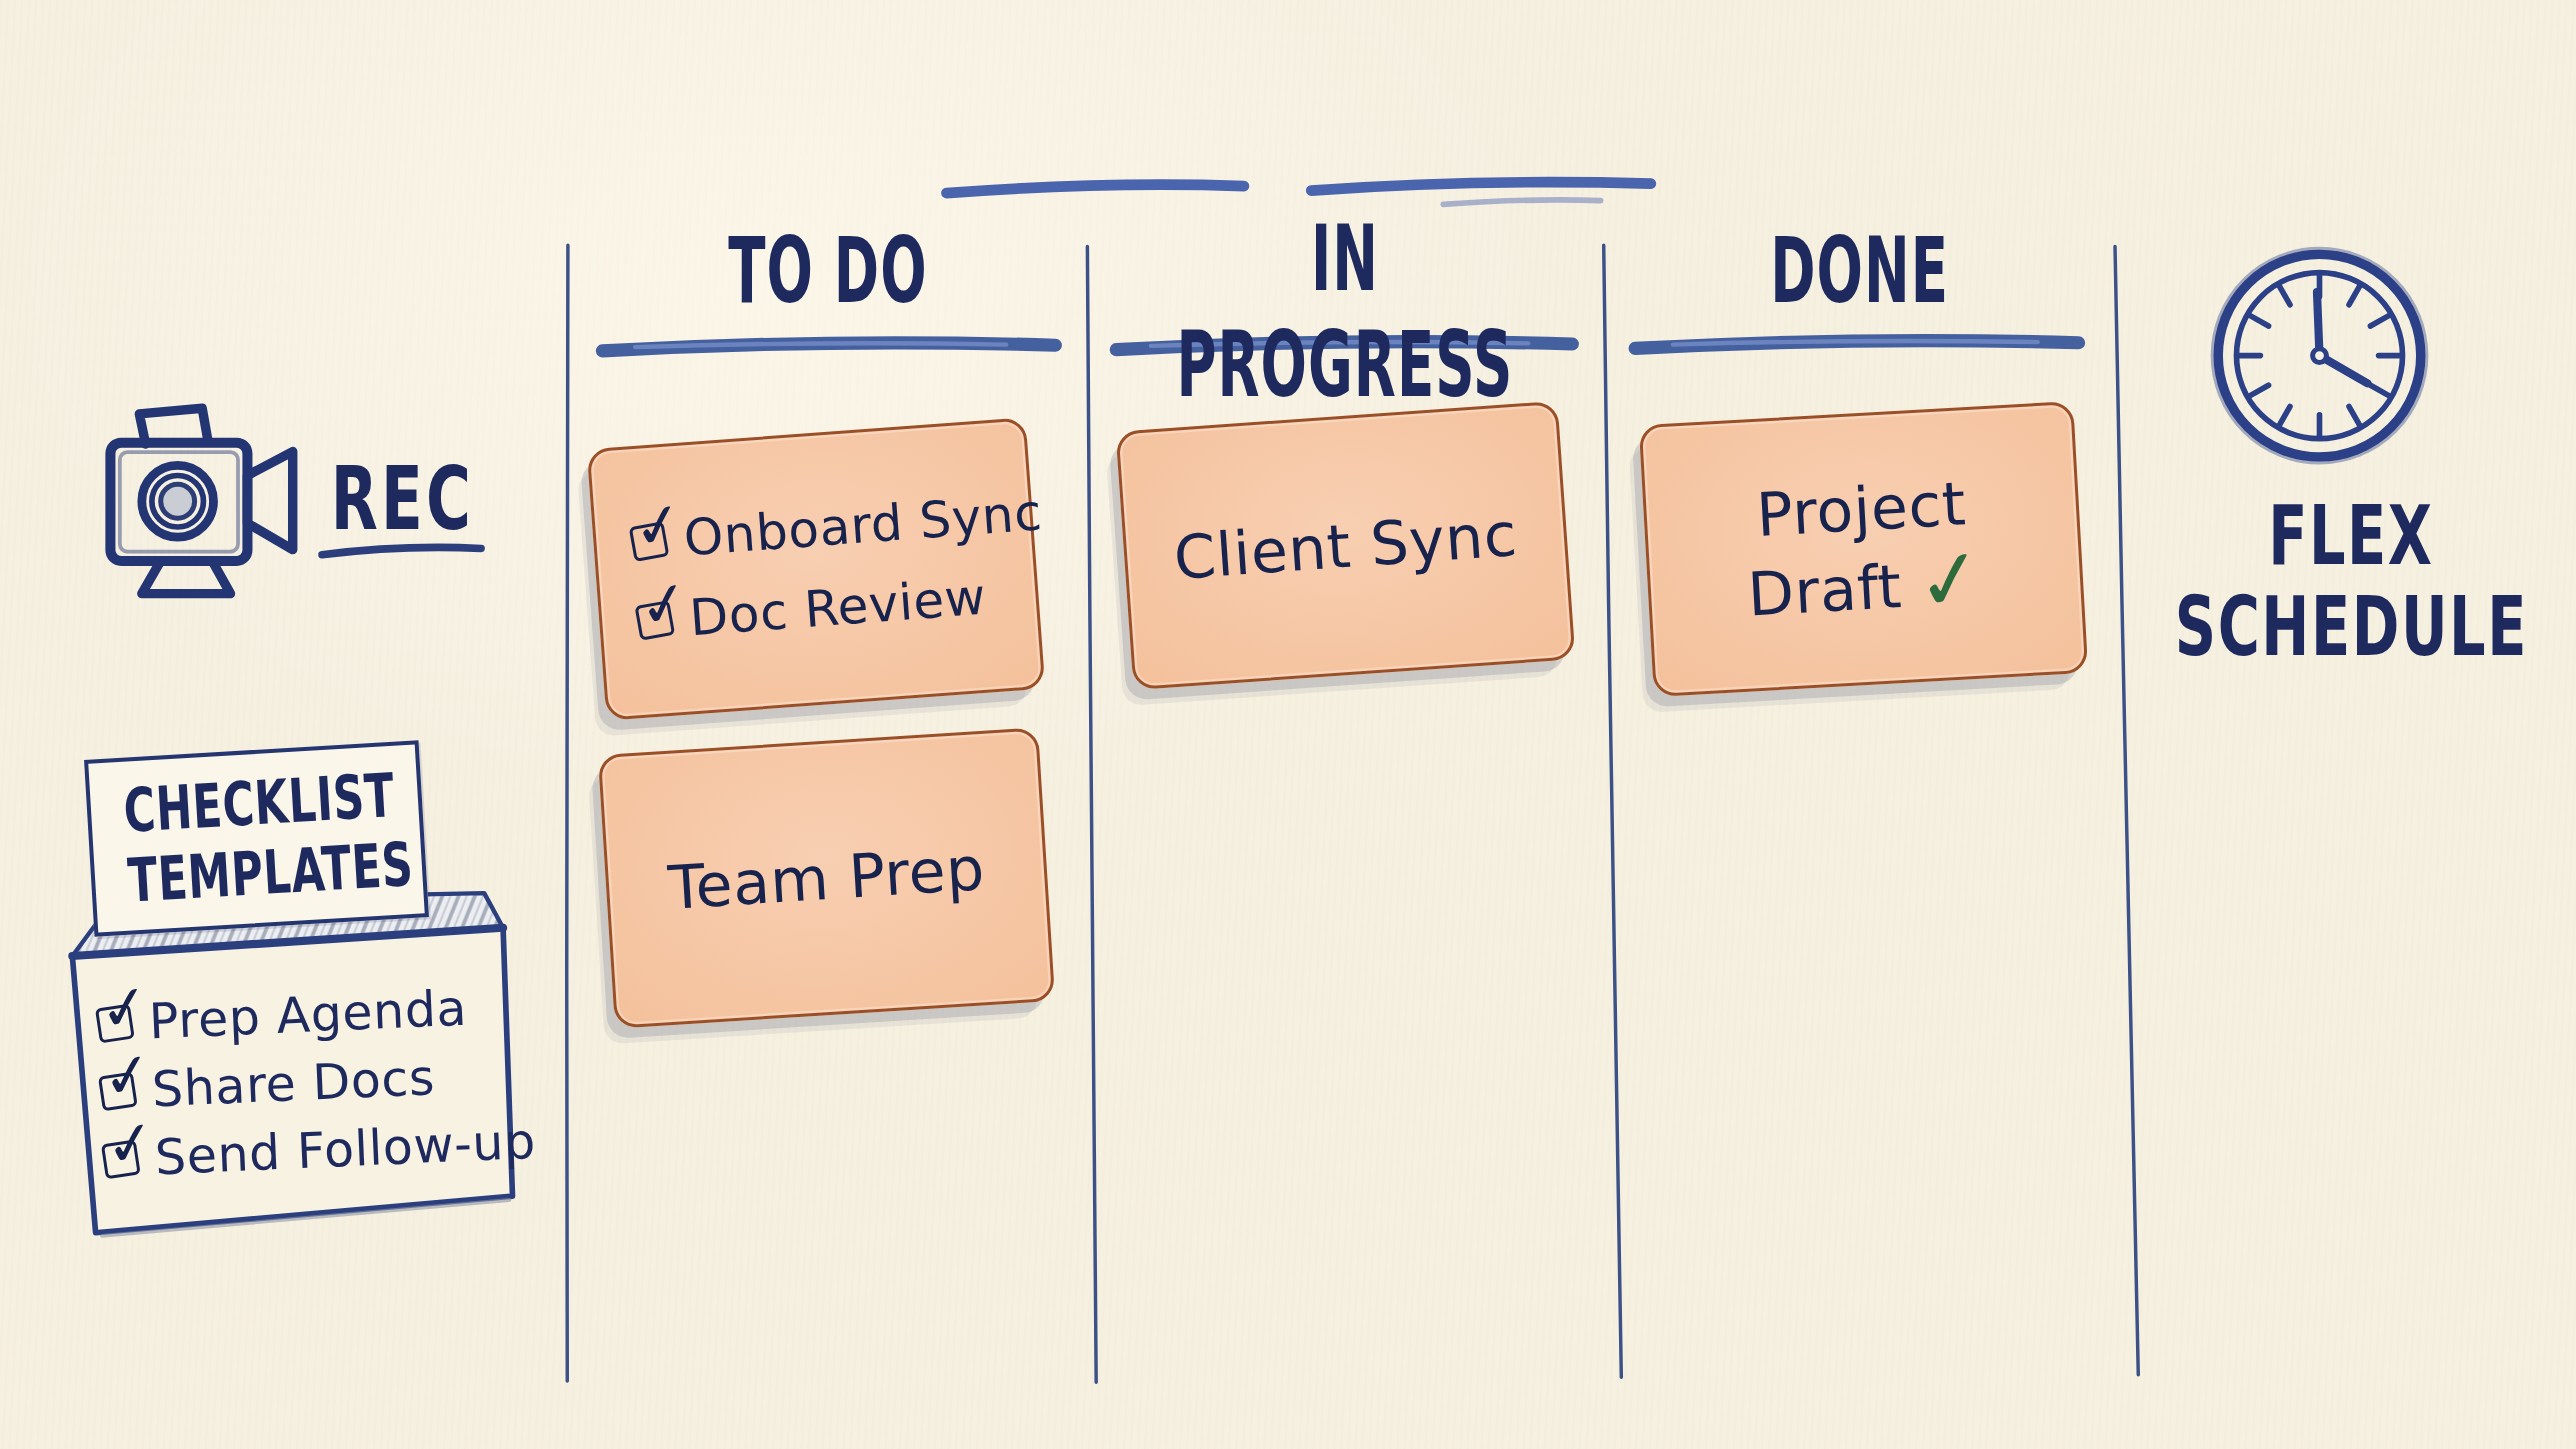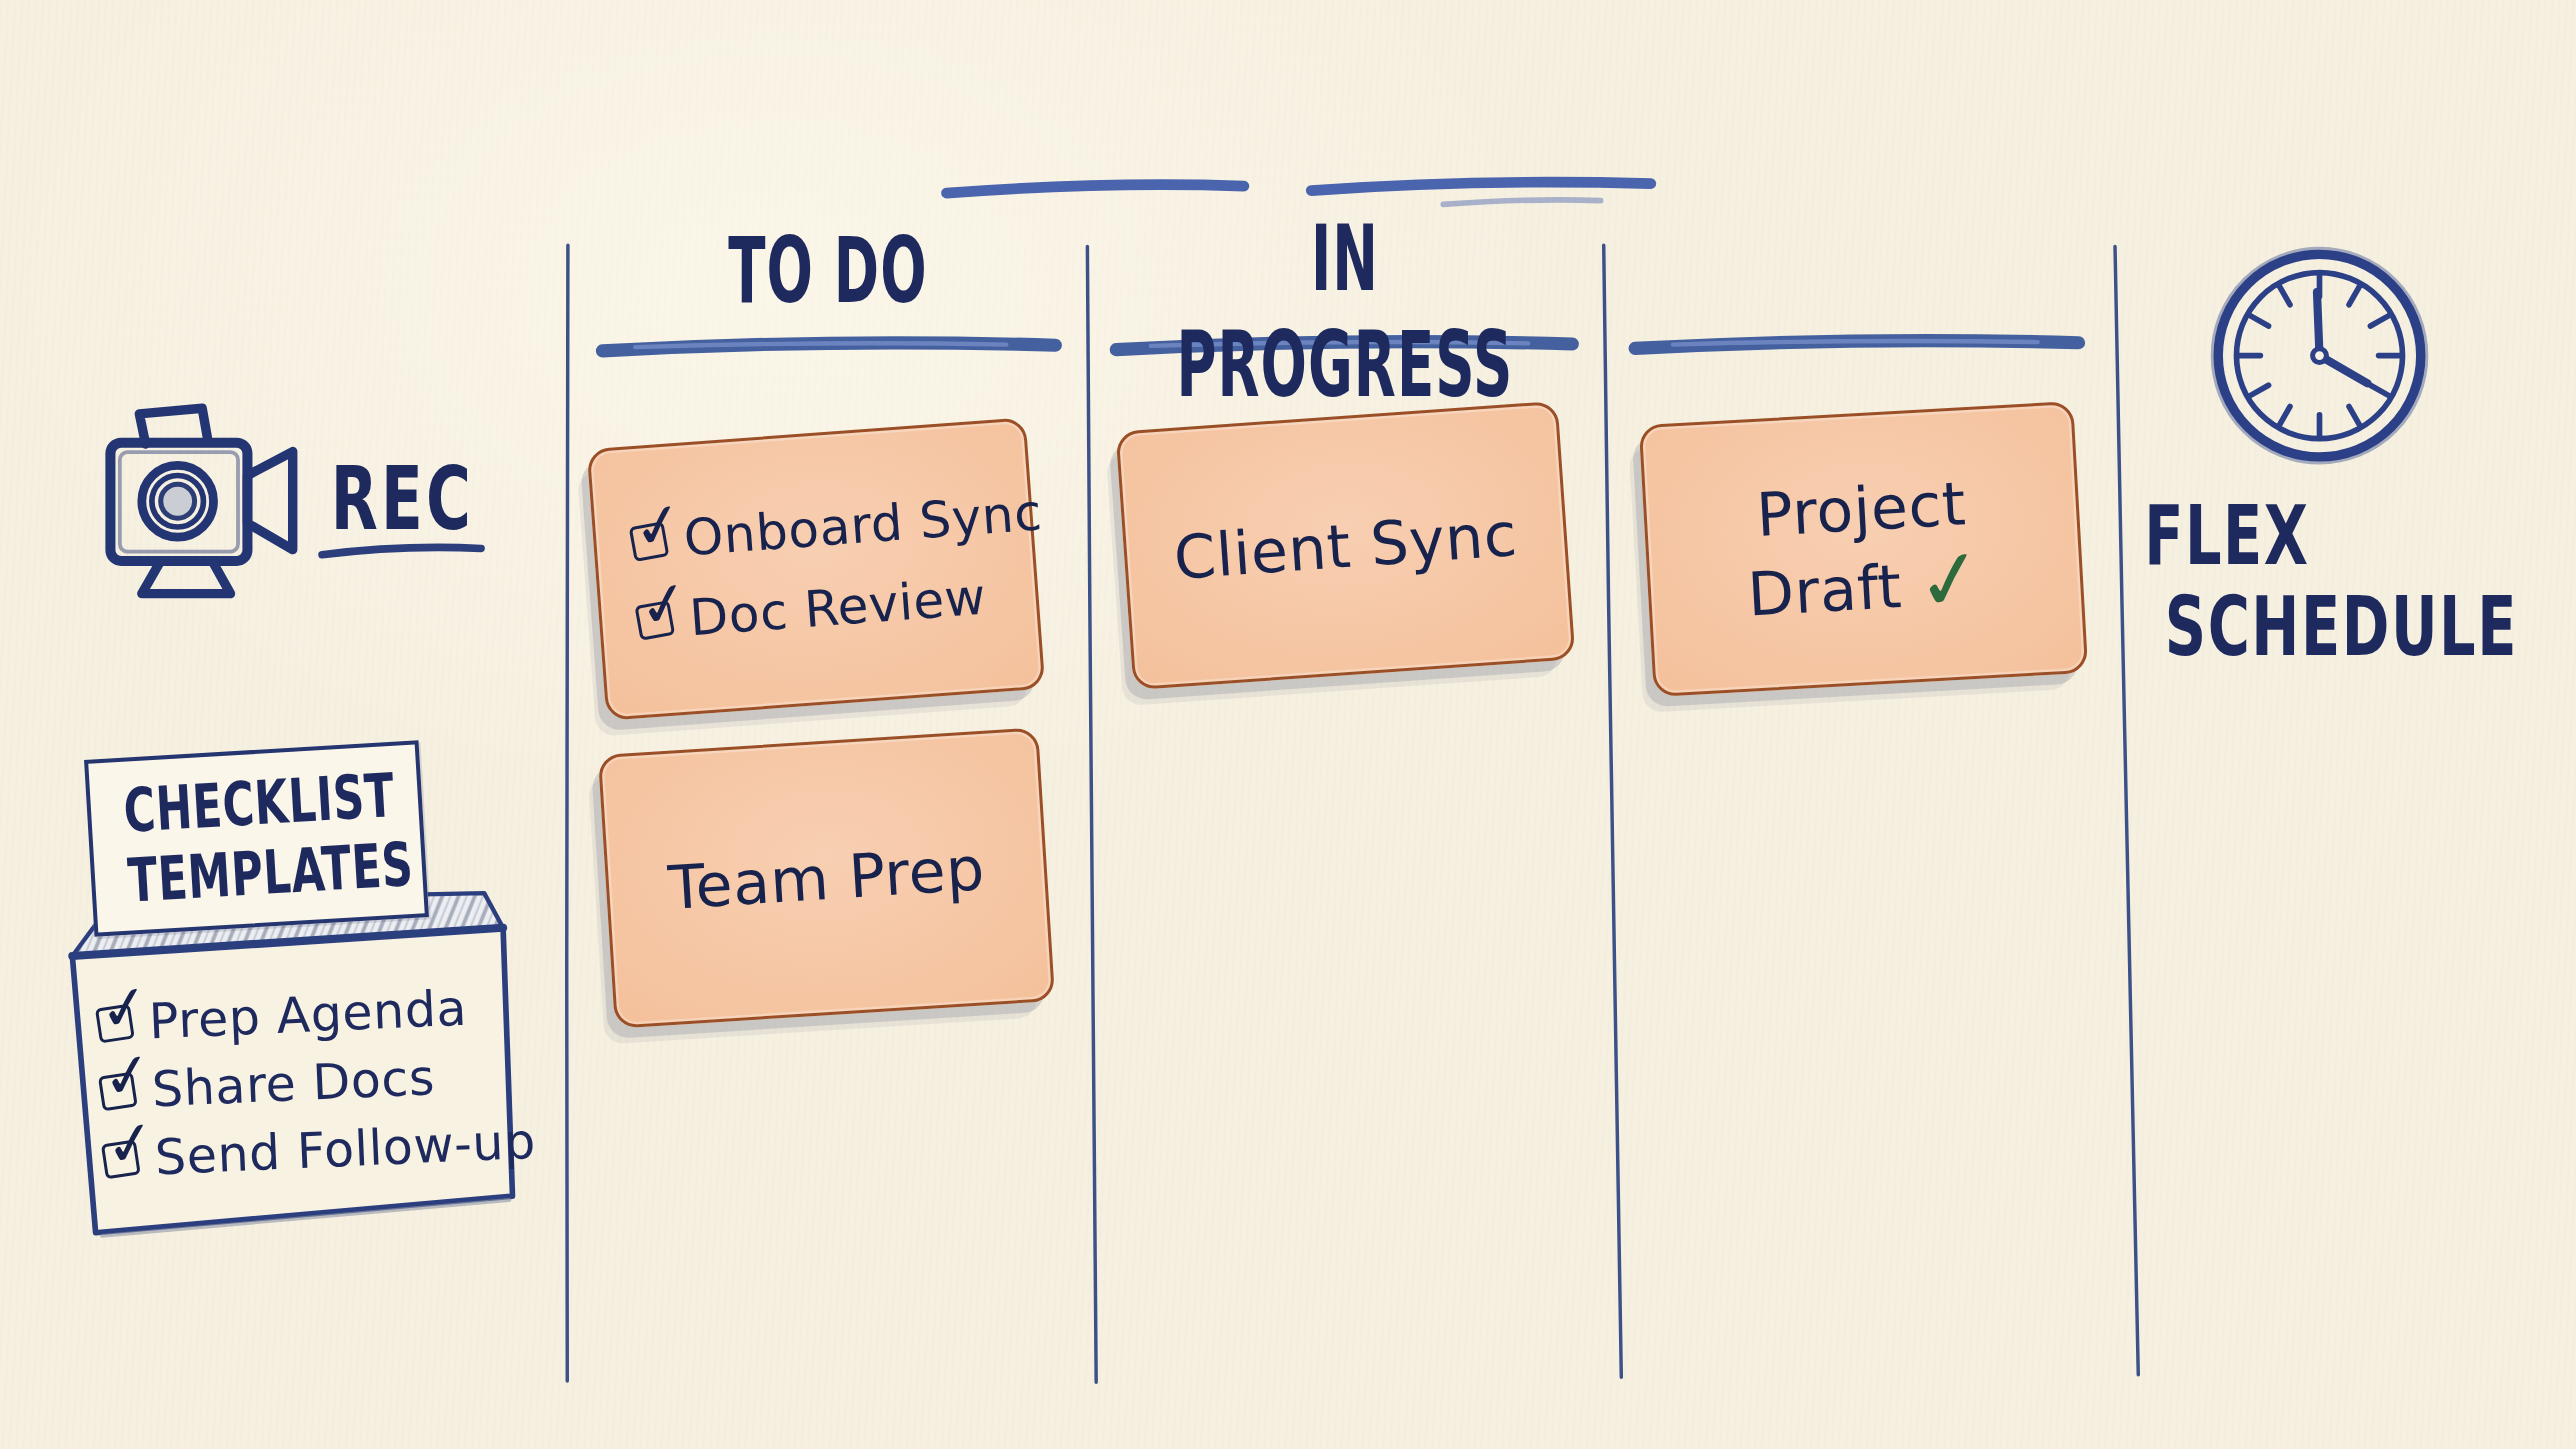--- a/index.html
+++ b/index.html
@@ -66,21 +66,21 @@
     box-shadow:1.9px 2.5px 0 rgba(40,50,90,.14);}
   #tpl-card .squish{font-size:54px;font-weight:bold;letter-spacing:0.6px;color:var(--ink);transform:scale(.8,1.12);line-height:1.28;}
   #box-back{z-index:2;}
   #box-front{z-index:4;}
   #box-rows{position:absolute;left:74px;top:979px;width:453px;z-index:5;transform:rotate(-2.5deg);
     display:flex;flex-direction:column;gap:11.3px;padding:7.5px 0 0 26.4px;}
   #box-rows .crow{gap:16.4px;}
   #box-rows .cb{width:35px;height:35px;}
   #box-rows .lbl{font-size:49px;color:var(--ink);letter-spacing:0.6px;white-space:nowrap;}
   
-  #flex-label{position:absolute;left:2126px;top:491px;width:450px;}
+  #flex-label{position:absolute;left:2126px;top:491px;width:450px;text-align:center;}
   #flex-label .squish{font-size:70px;font-weight:bold;letter-spacing:1.9px;color:var(--ink);transform:scale(.82,1.18);line-height:1.3;}
 </style>
 </head>
 <body>
 
 <div id="canvas">
 
   <svg class="layer" width="2576" height="1449" viewBox="0 0 4096 2304">
 
     <path d="M1505 307 Q1760 288 1978 296" stroke="#4a64ad" stroke-width="17" fill="none" stroke-linecap="round"></path>
@@ -101,20 +101,23 @@
 
     <path d="M512 882 Q640 866 765 872" stroke="#2c3f7c" stroke-width="12" fill="none" stroke-linecap="round"></path>
   </svg>
 
 
   <div class="col-header" id="hdr-progress">
     <span class="squish">IN PROGRESS</span>
   </div>
   <div class="col-header" id="hdr-todo">
     <span class="squish">TO DO</span>
+  </div>
+  <div class="col-header" id="hdr-done">
+    <span class="squish">DONE</span>
   </div>
 
   <div class="card" style="left:596px;top:433px;width:440px;height:272px;transform:rotate(-4.2deg);">
     <div class="lines">
       <div class="crow">
         <span class="cb">
             <span class="tick">✓</span>
           </span>
         <span class="lbl">Onboard Sync</span>
       </div>

